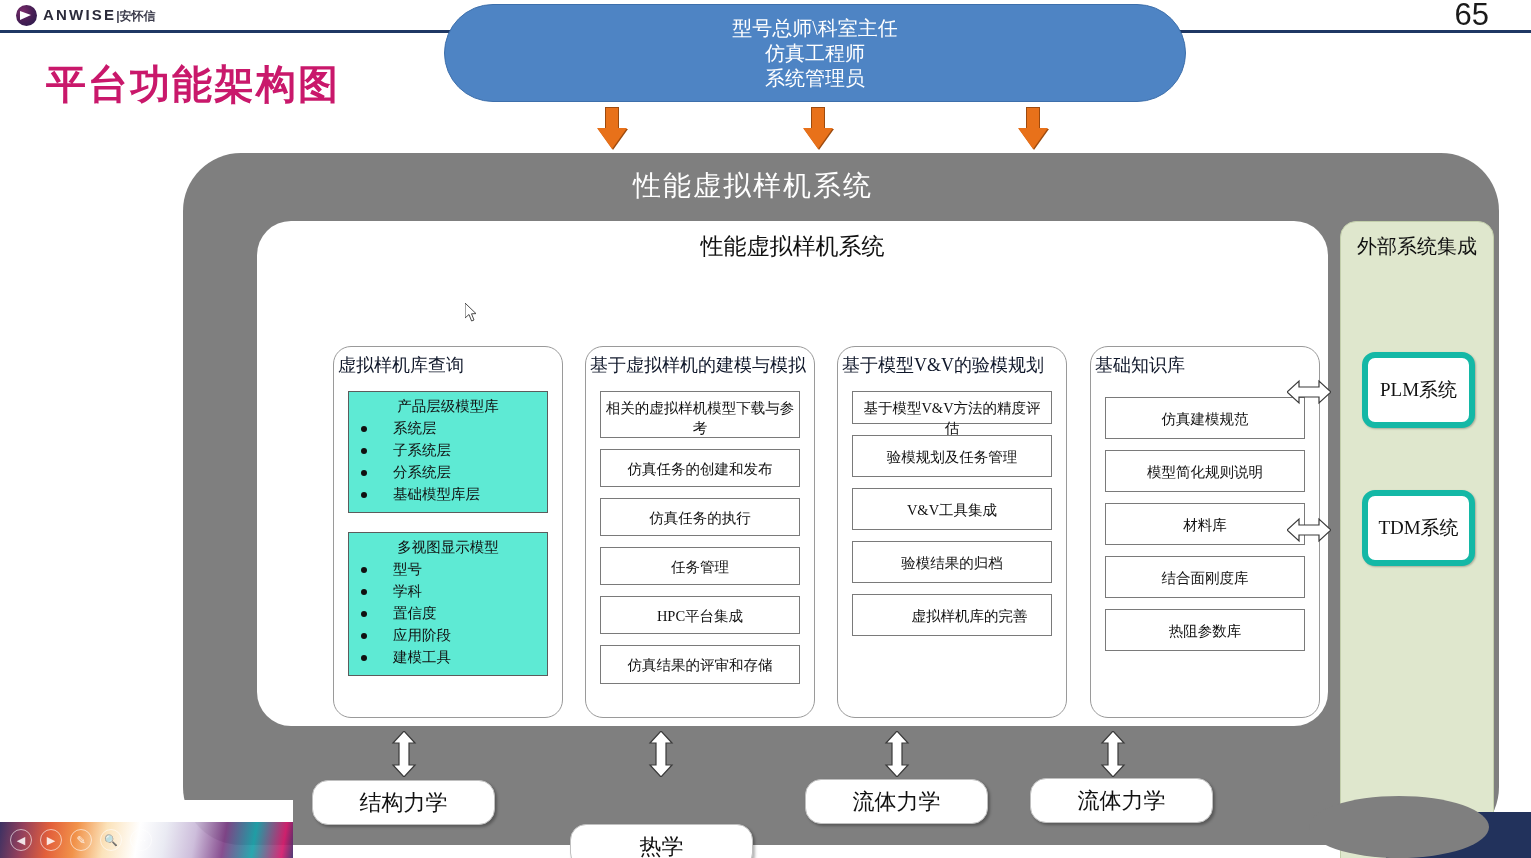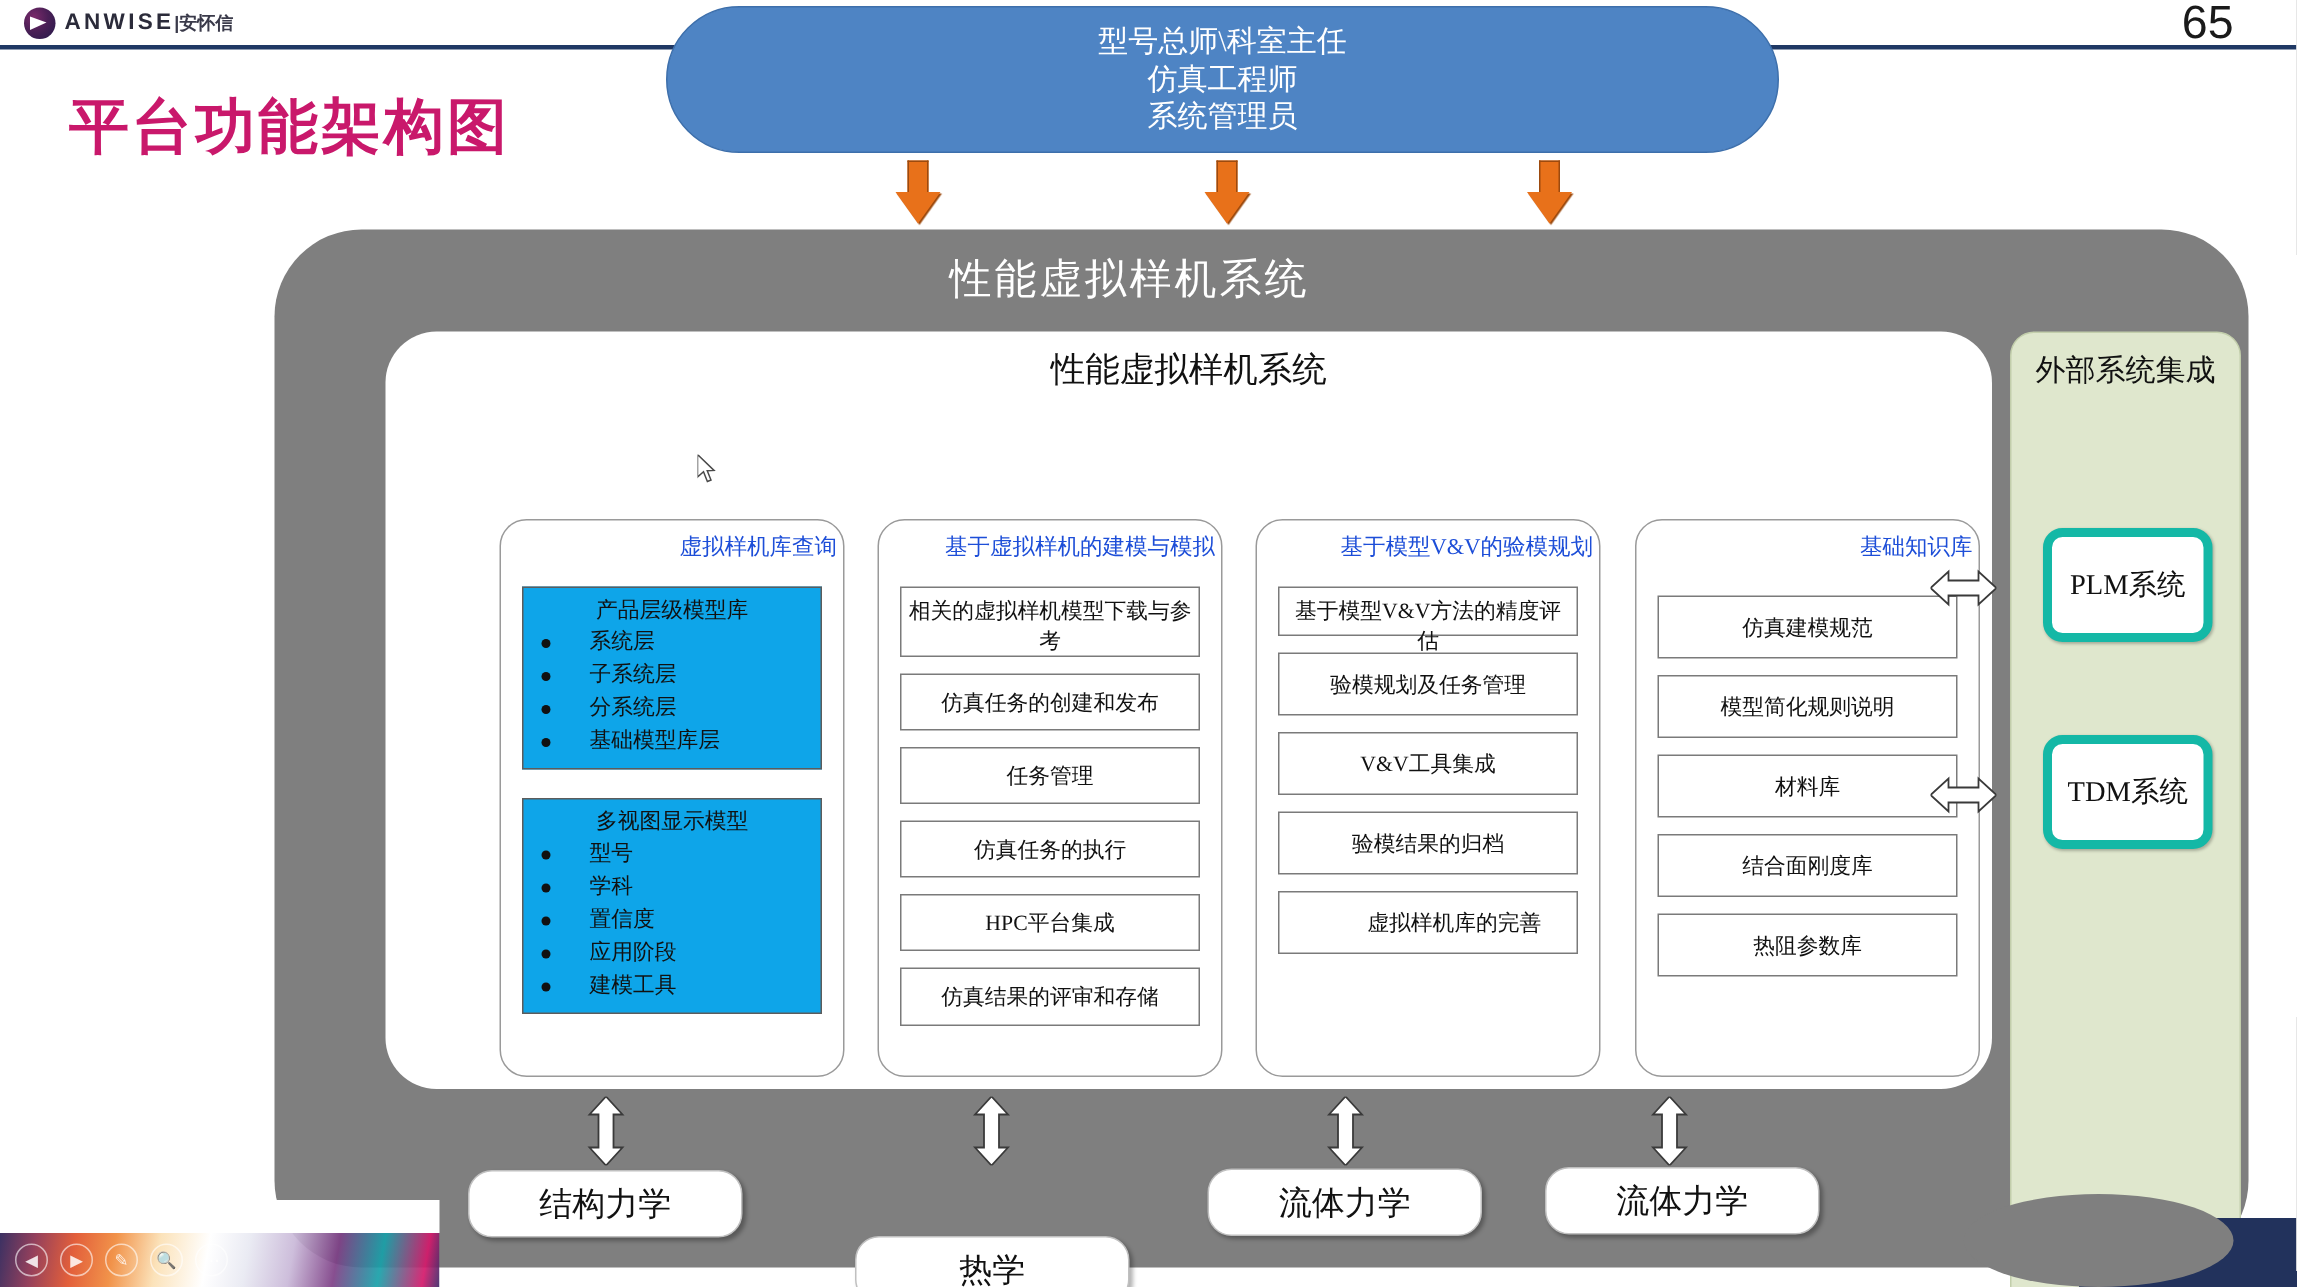--- a/index.html
+++ b/index.html
@@ -116,39 +116,39 @@
 
   
   .col {
     position: absolute; top: 125px;
     width: 230px;
     background: #ffffff;
     border: 1px solid #9a9a9a;
     border-radius: 18px;
   }
   .col-title {
-    text-align: right; font-size: 15px; color: #1d4ed8;
+    text-align: left; font-size: 18px; color: #0f172a;
     padding: 9px 4px 2px 4px; line-height: 19px;
   }
   .col-body { padding: 14px 14px 12px 14px; }
 
   .subbox {
     border: 1px solid #7a7a7a;
     background: #ffffff;
     margin-bottom: 11px;
     padding: 6px 4px;
     text-align: center;
     font-size: 14.5px; color: #111111; line-height: 19px;
   }
   .subbox.two-line { line-height: 20px; }
 
   
   .bullet-box {
     border: 1px solid #5c5c5c;
-    background: #0ea5e9;
+    background: #5eead4;
     margin-bottom: 19px;
     padding: 5px 6px 7px 6px;
   }
   .bullet-box .bb-title {
     text-align: center; font-size: 14.5px; color: #111111;
     margin-bottom: 1px;
   }
   .bullet-box ul { list-style: none; }
   .bullet-box li {
     position: relative; font-size: 14.5px; color: #111111;
@@ -316,22 +316,22 @@
             </ul>
           </div>
         </div>
       </div>
 
       <div class="col" style="left:328px; height:372px;">
         <div class="col-title">基于虚拟样机的建模与模拟</div>
         <div class="col-body">
           <div class="subbox two-line" style="height:47px;">相关的虚拟样机模型下载与参考</div>
           <div class="subbox" style="height:38px; line-height:26px;">仿真任务的创建和发布</div>
+          <div class="subbox" style="height:38px; line-height:26px;">仿真任务的执行</div>
           <div class="subbox" style="height:38px; line-height:26px;">任务管理</div>
-          <div class="subbox" style="height:38px; line-height:26px;">仿真任务的执行</div>
           <div class="subbox" style="height:38px; line-height:26px;">HPC平台集成</div>
           <div class="subbox" style="height:39px; line-height:26px; margin-bottom:0;">仿真结果的评审和存储</div>
         </div>
       </div>
 
       <div class="col" style="left:580px; height:372px;">
         <div class="col-title">基于模型V&amp;V的验模规划</div>
         <div class="col-body">
           <div class="subbox two-line" style="height:33px;">基于模型V&amp;V方法的精度评估</div>
           <div class="subbox" style="height:42px; line-height:30px;">验模规划及任务管理</div>

